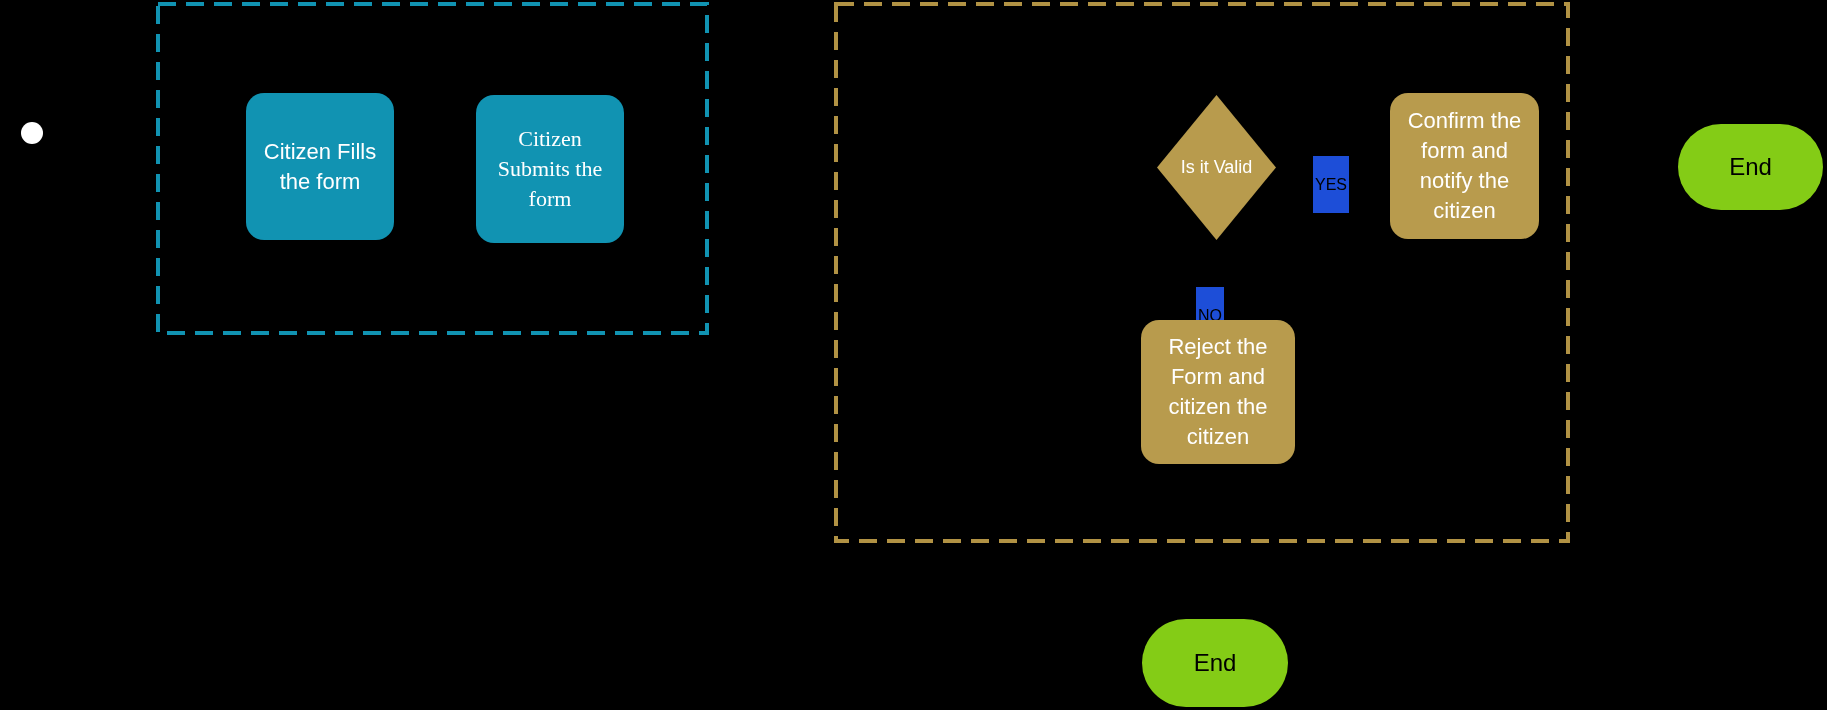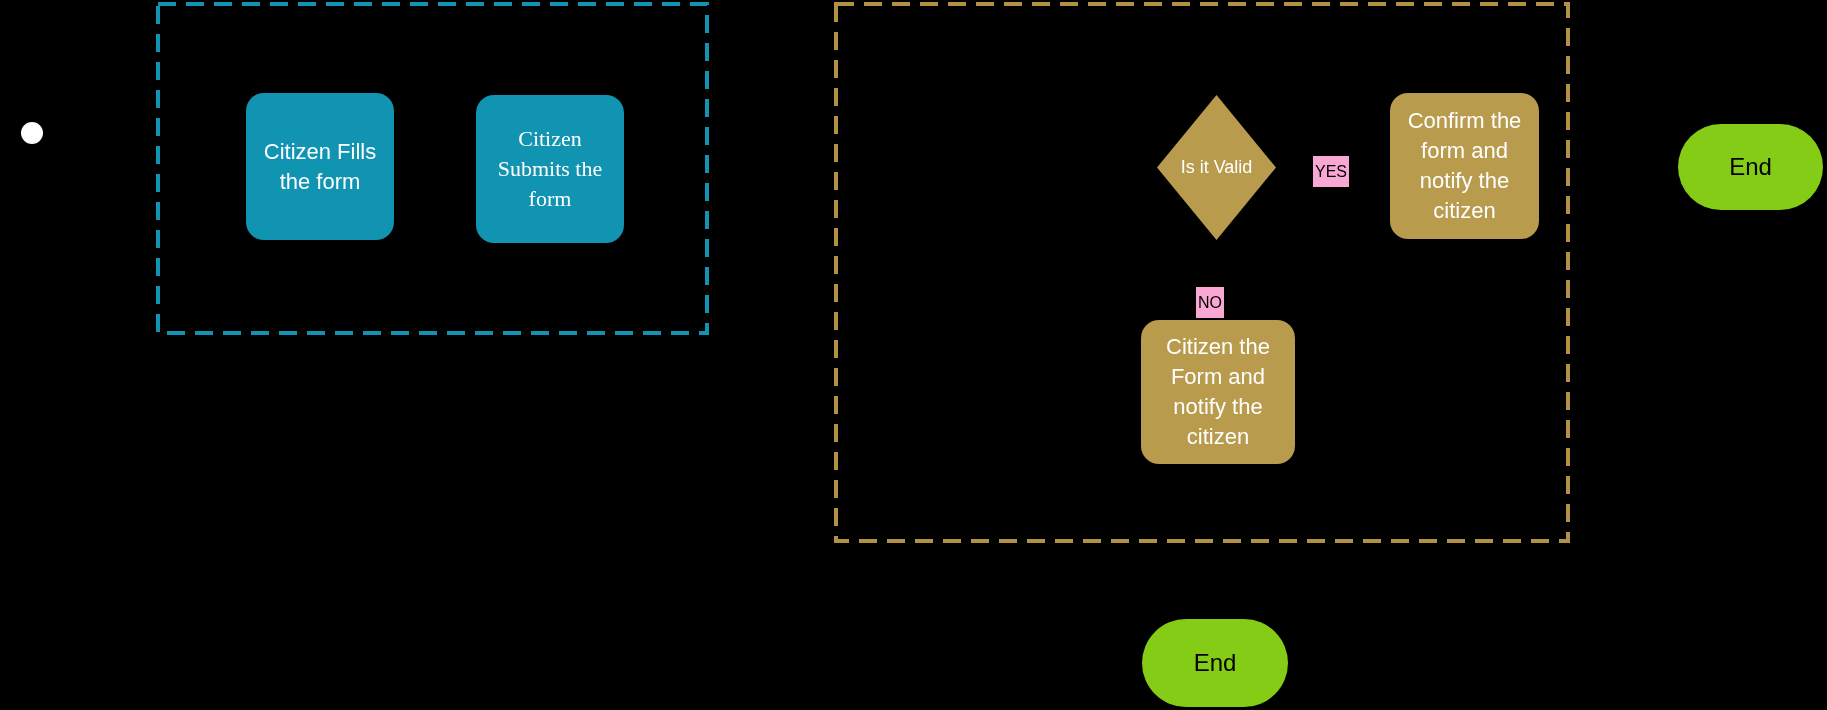--- a/index.html
+++ b/index.html
@@ -76,25 +76,25 @@
     height: 100%;
     display: flex;
     align-items: center;
     justify-content: center;
     color: #ffffff;
     font-size: 18px;
     text-align: left;
   }
   .edge-label {
     position: absolute;
-    background: #f9a8d4;
+    background: #1d4ed8;
     color: #000000;
     font-size: 16px;
     line-height: 19px;
-    padding: 6px 2px;
+    padding: 19px 2px;
     white-space: nowrap;
   }
   
   #node-citizen-fills   { left: 226px;  top: 93px;  width: 148px; height: 147px; margin-left: 20px; }
   #node-citizen-submits { left: 476px;  top: 95px;  width: 148px; height: 148px; font-family: Liberation Serif, serif; }
   #node-auditor-checks  { left: 890px;  top: 95px;  width: 150px; height: 147px; }
   #node-confirm         { left: 1390px; top: 93px;  width: 149px; height: 146px; }
   #node-reject          { left: 1141px; top: 320px; width: 154px; height: 144px; }
   #node-end-main        { left: 1678px; top: 124px; width: 145px; height: 86px; }
   #node-end-reject      { left: 1142px; top: 619px; width: 146px; height: 88px; }
@@ -131,21 +131,21 @@
 
   <div class="edge-label" id="label-yes">YES</div>
 
   <div class="edge-label" id="label-no">NO</div>
 
   <div class="node gold" id="node-confirm">
     <span>Confirm the form and notify the citizen</span>
   </div>
 
   <div class="node gold" id="node-reject">
-    <span>Citizen the Form and notify the citizen</span>
+    <span>Reject the Form and citizen the citizen</span>
   </div>
 
   <div class="pill" id="node-end-main">
     <span>End</span>
   </div>
 
   <div class="pill" id="node-end-reject">
     <span>End</span>
   </div>
 

